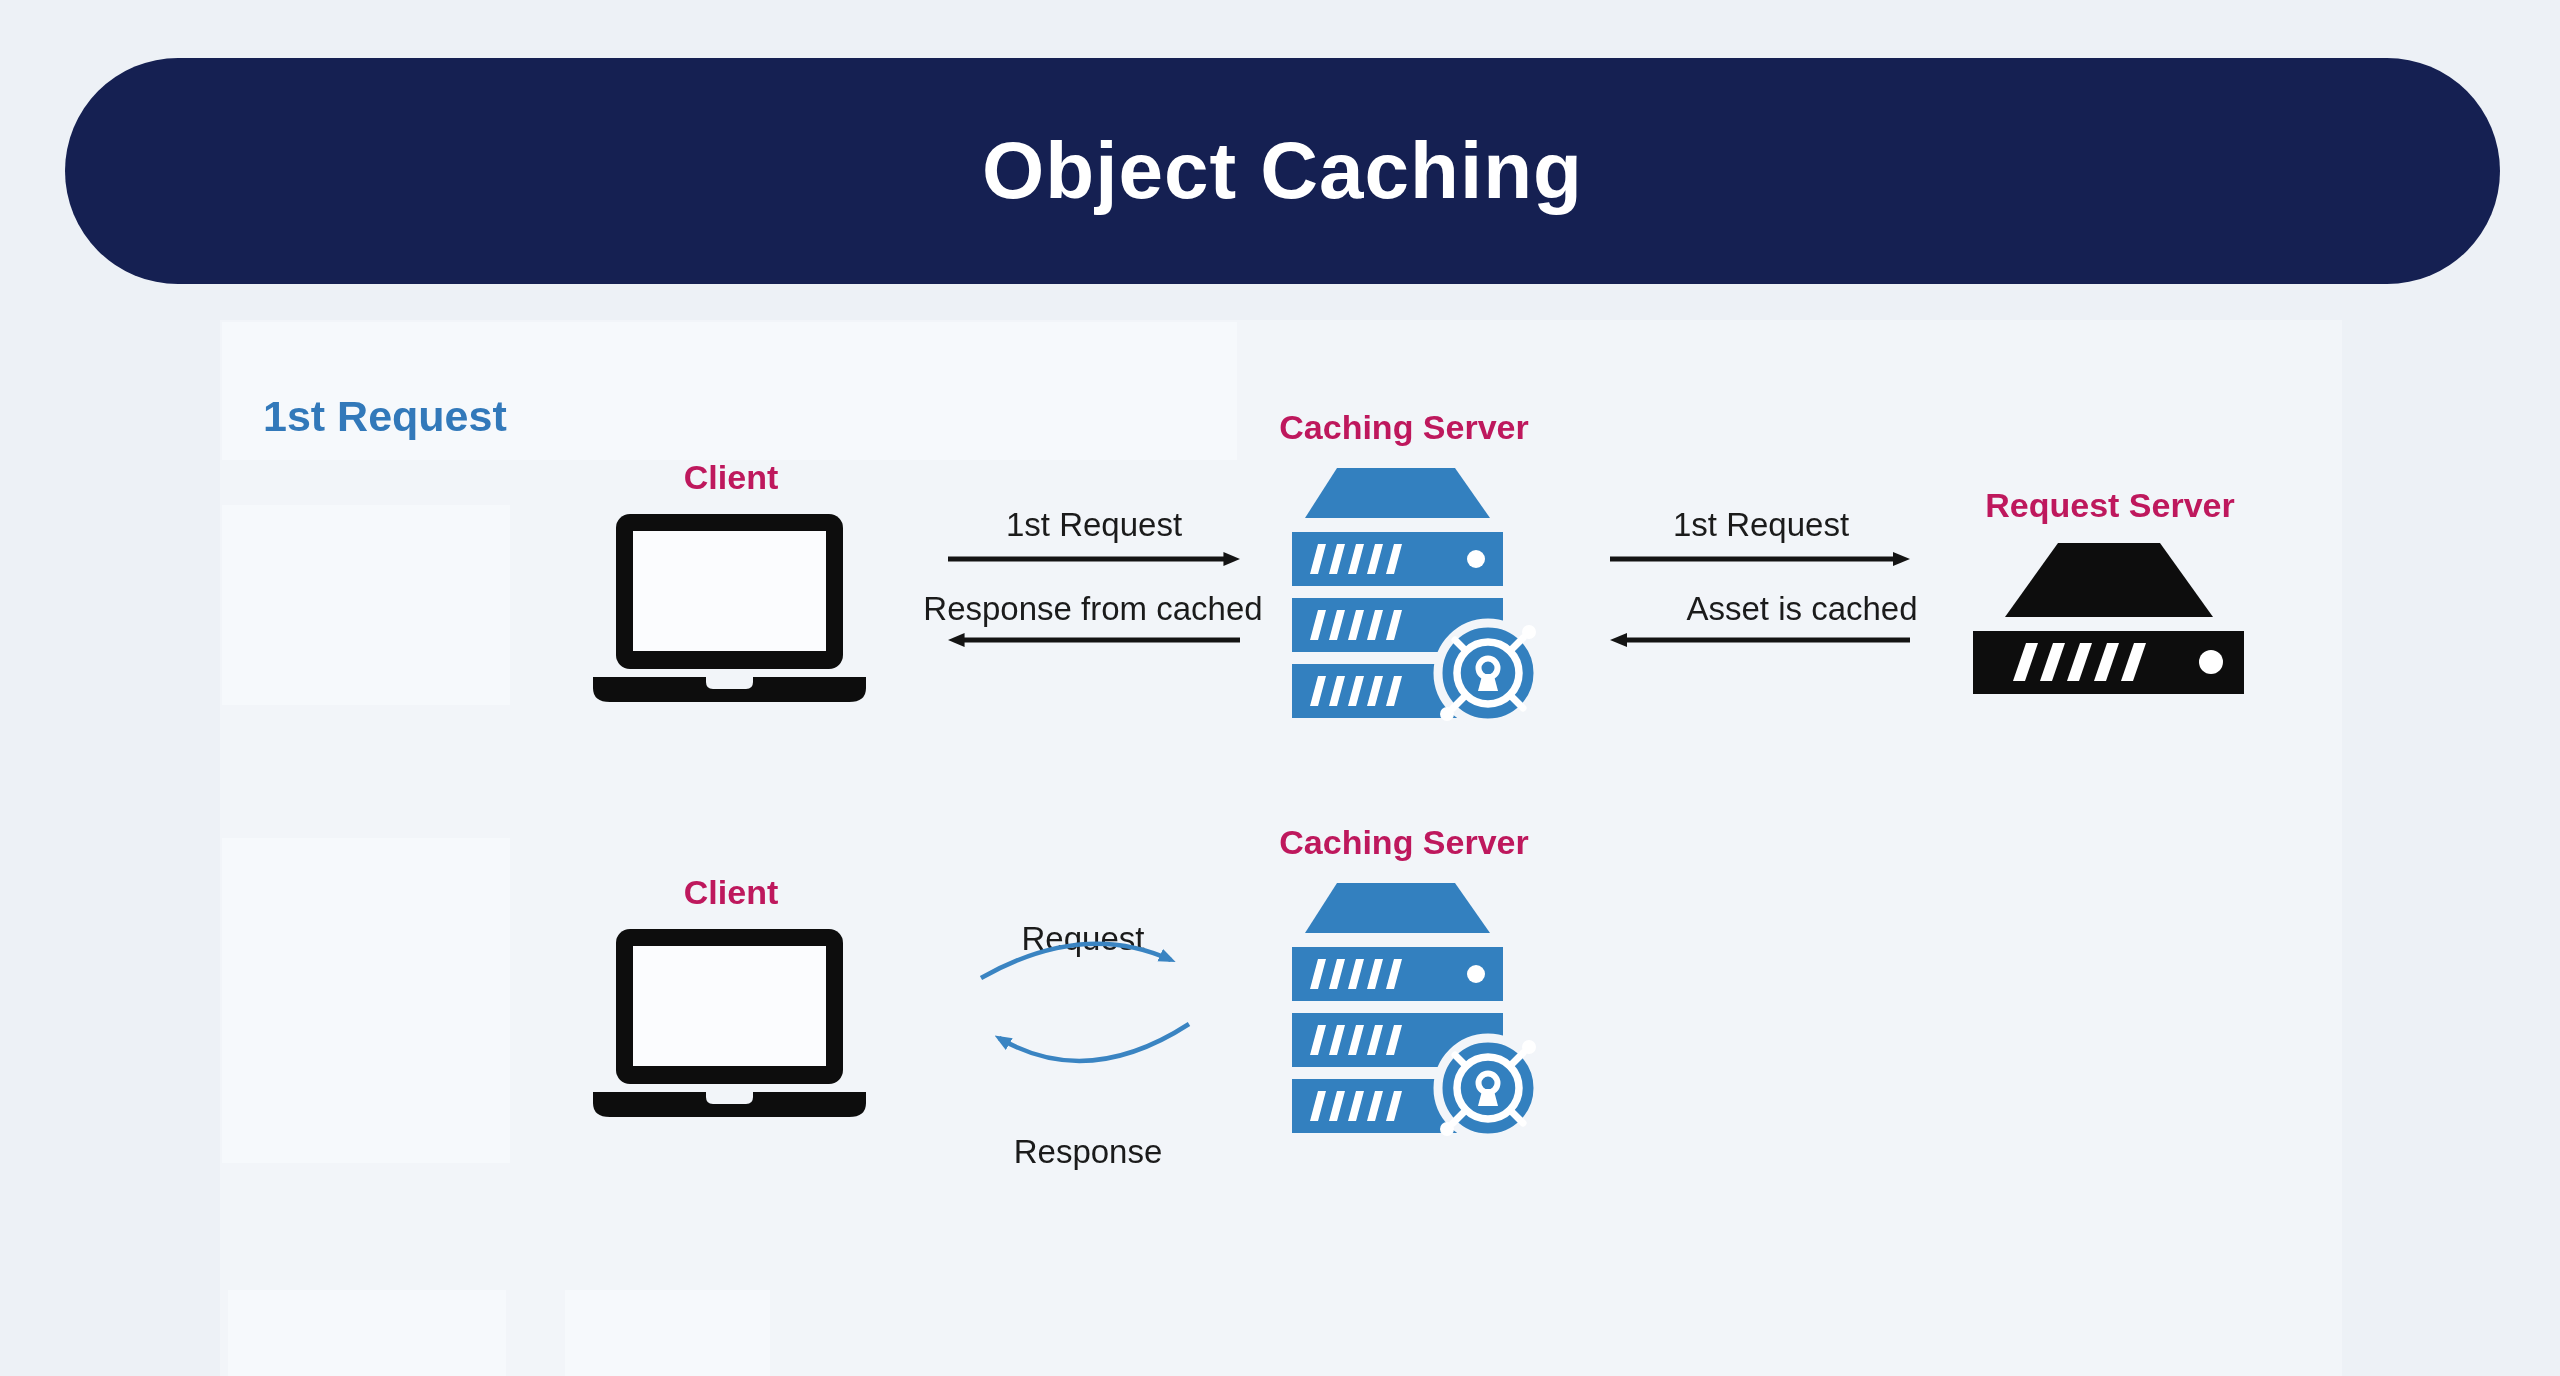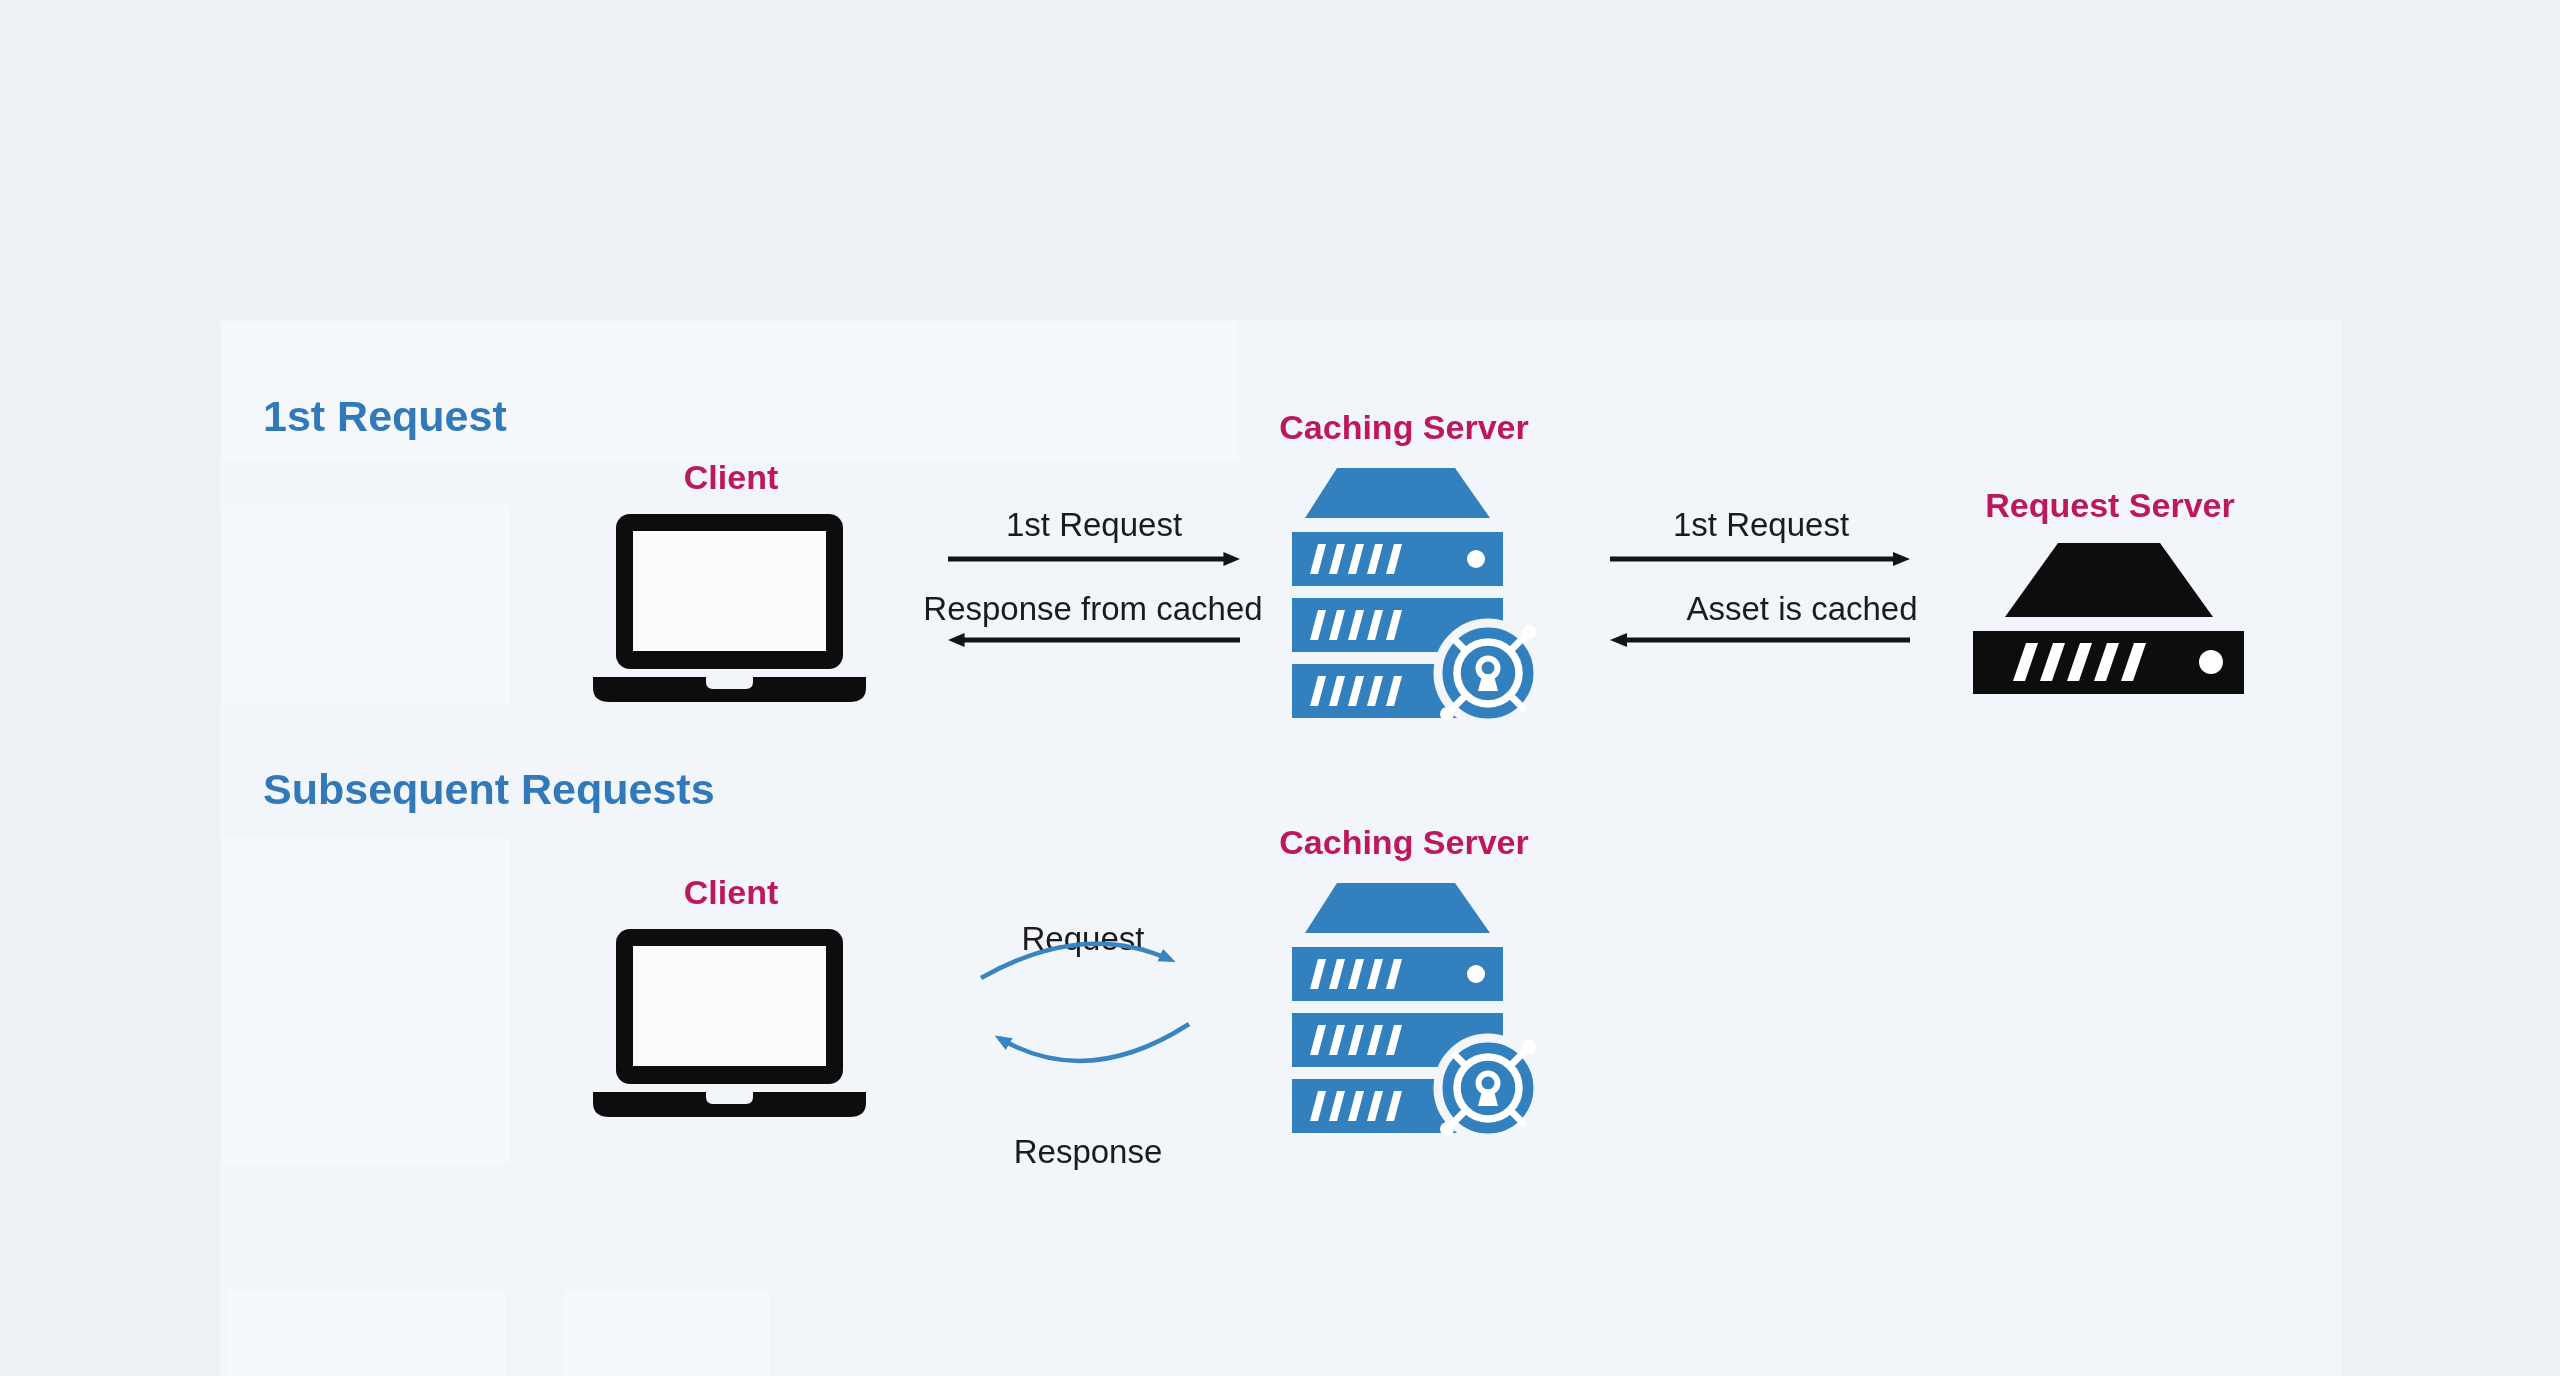--- a/index.html
+++ b/index.html
@@ -127,20 +127,23 @@
     </defs>
   </svg>
 
   <div class="abs panel-main"></div>
   <div class="abs ghost" style="left:222px;top:322px;width:1015px;height:138px"></div>
   <div class="abs ghost" style="left:222px;top:505px;width:288px;height:200px"></div>
   <div class="abs ghost" style="left:222px;top:838px;width:288px;height:325px"></div>
   <div class="abs ghost" style="left:228px;top:1290px;width:278px;height:86px"></div>
   <div class="abs ghost" style="left:565px;top:1290px;width:205px;height:86px"></div>
 
+  <div class="abs header-pill">
+    <div class="header-title">Object Caching</div>
+  </div>
 
   <div class="abs section-heading" style="left:263px;top:392px">1st Request</div>
 
   <div class="abs node-label" style="left:731px;top:458px">Client</div>
   <svg class="abs" style="left:593px;top:514px" width="273" height="188">
       <use href="#icon-laptop"></use>
     </svg>
 
   <div class="abs arrow-label" style="left:1094px;top:506px">1st Request</div>
   <svg class="abs" style="left:948px;top:551px" width="292" height="16" viewBox="0 0 300 16" preserveAspectRatio="none">
@@ -165,21 +168,20 @@
   <div class="abs arrow-label" style="left:1802px;top:590px">Asset is cached</div>
   <svg class="abs" style="left:1610px;top:632px" width="300" height="16" viewBox="0 0 300 16">
       <use href="#arrow-left"></use>
     </svg>
 
   <div class="abs node-label" style="left:2110px;top:486px">Request Server</div>
   <svg class="abs" style="left:1973px;top:539px" width="272" height="158">
       <use href="#icon-origin-server"></use>
     </svg>
 
-  <div class="abs section-heading" style="left:263px;top:765px">Subsequent Requests</div>
 
   <div class="abs node-label" style="left:731px;top:873px">Client</div>
   <svg class="abs" style="left:593px;top:929px" width="273" height="188">
       <use href="#icon-laptop"></use>
     </svg>
 
   <div class="abs arrow-label" style="left:1083px;top:920px">Request</div>
   <svg class="abs" style="left:975px;top:918px" width="220" height="75" viewBox="0 0 220 75">
     <defs>
       <marker id="mk-req" viewBox="0 0 10 8" refX="7" refY="4" markerWidth="17" markerHeight="14" orient="auto" markerUnits="userSpaceOnUse">

